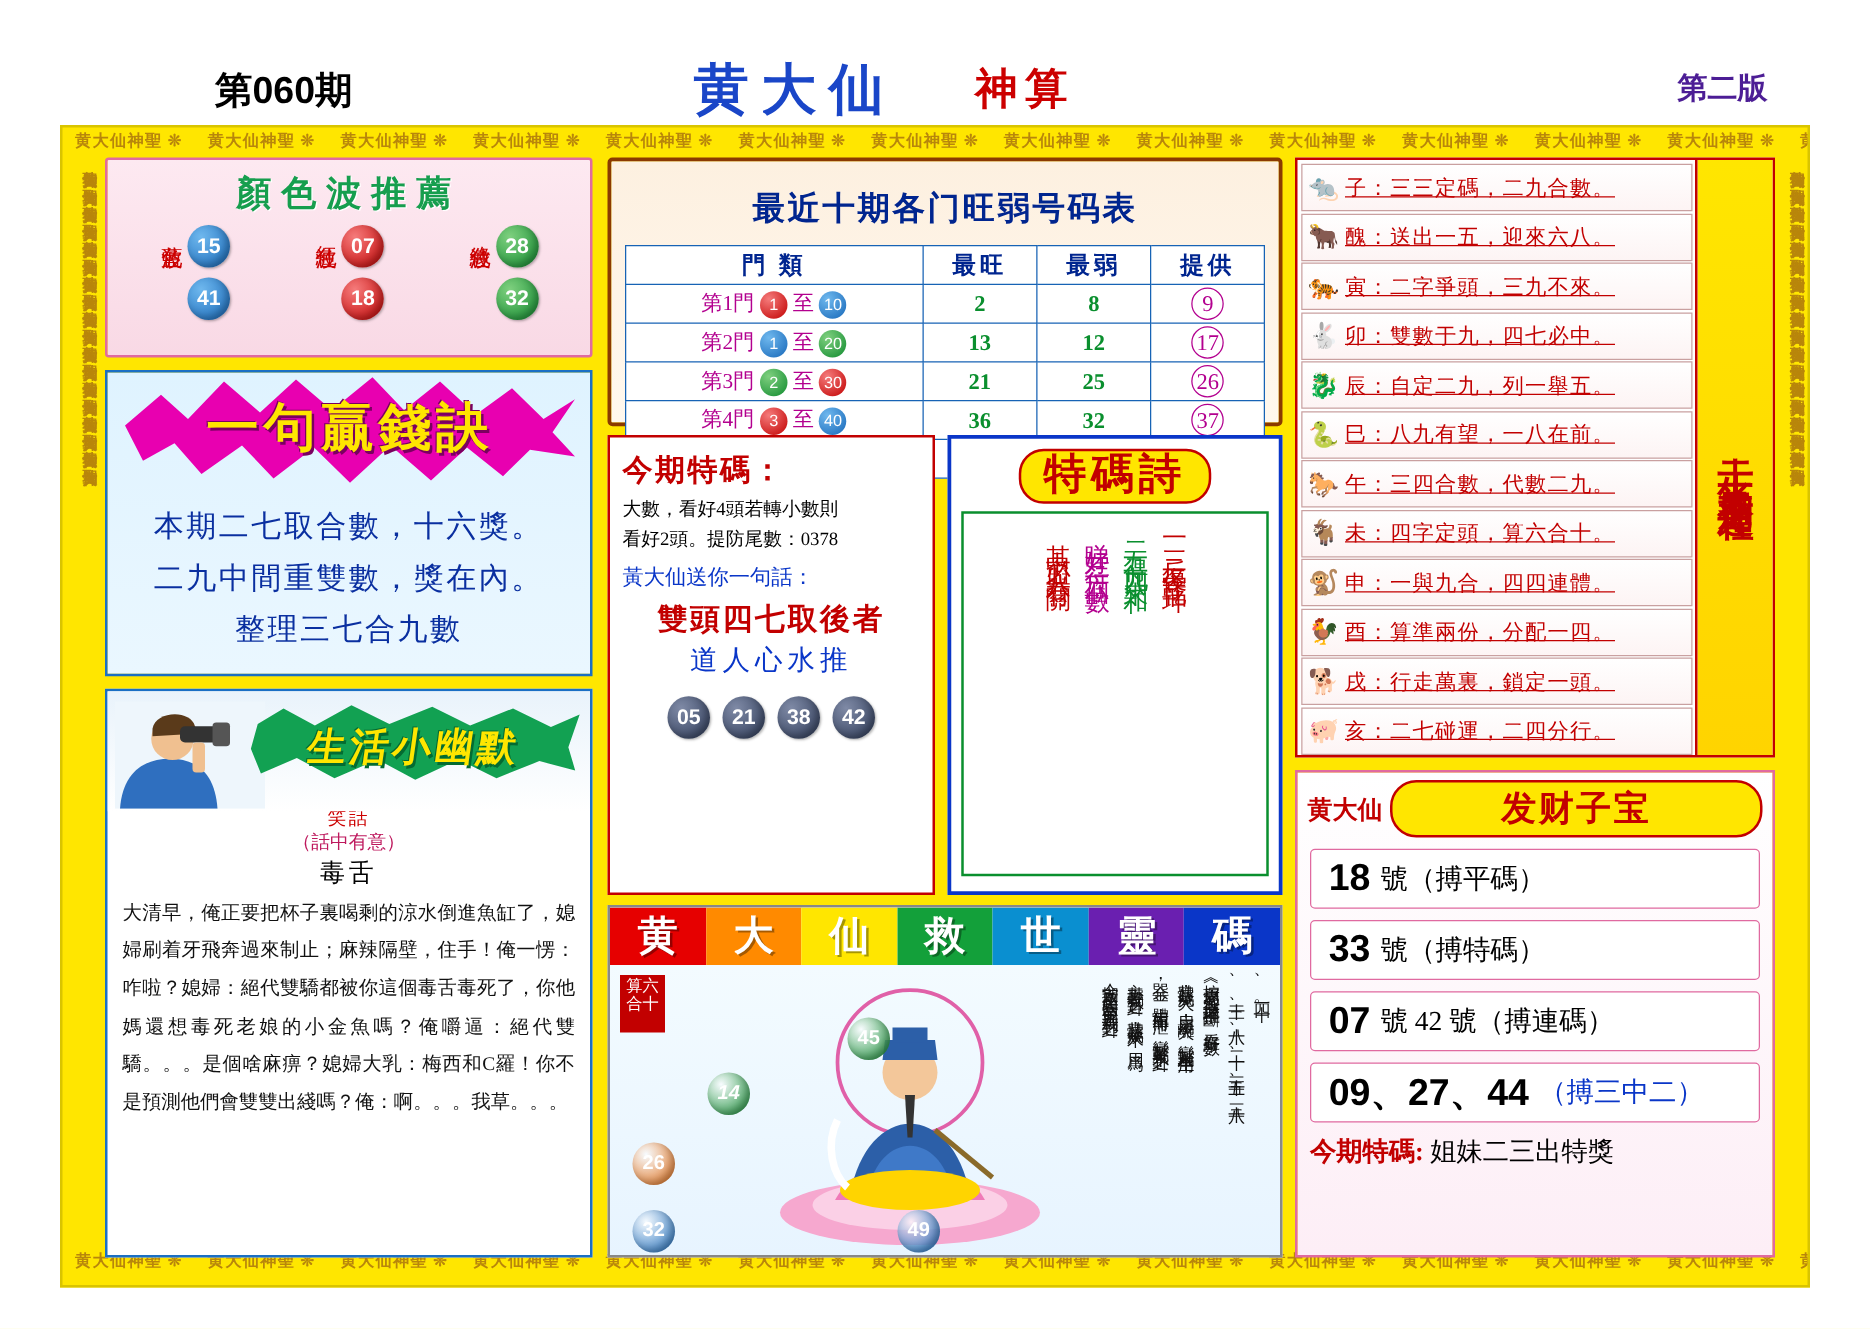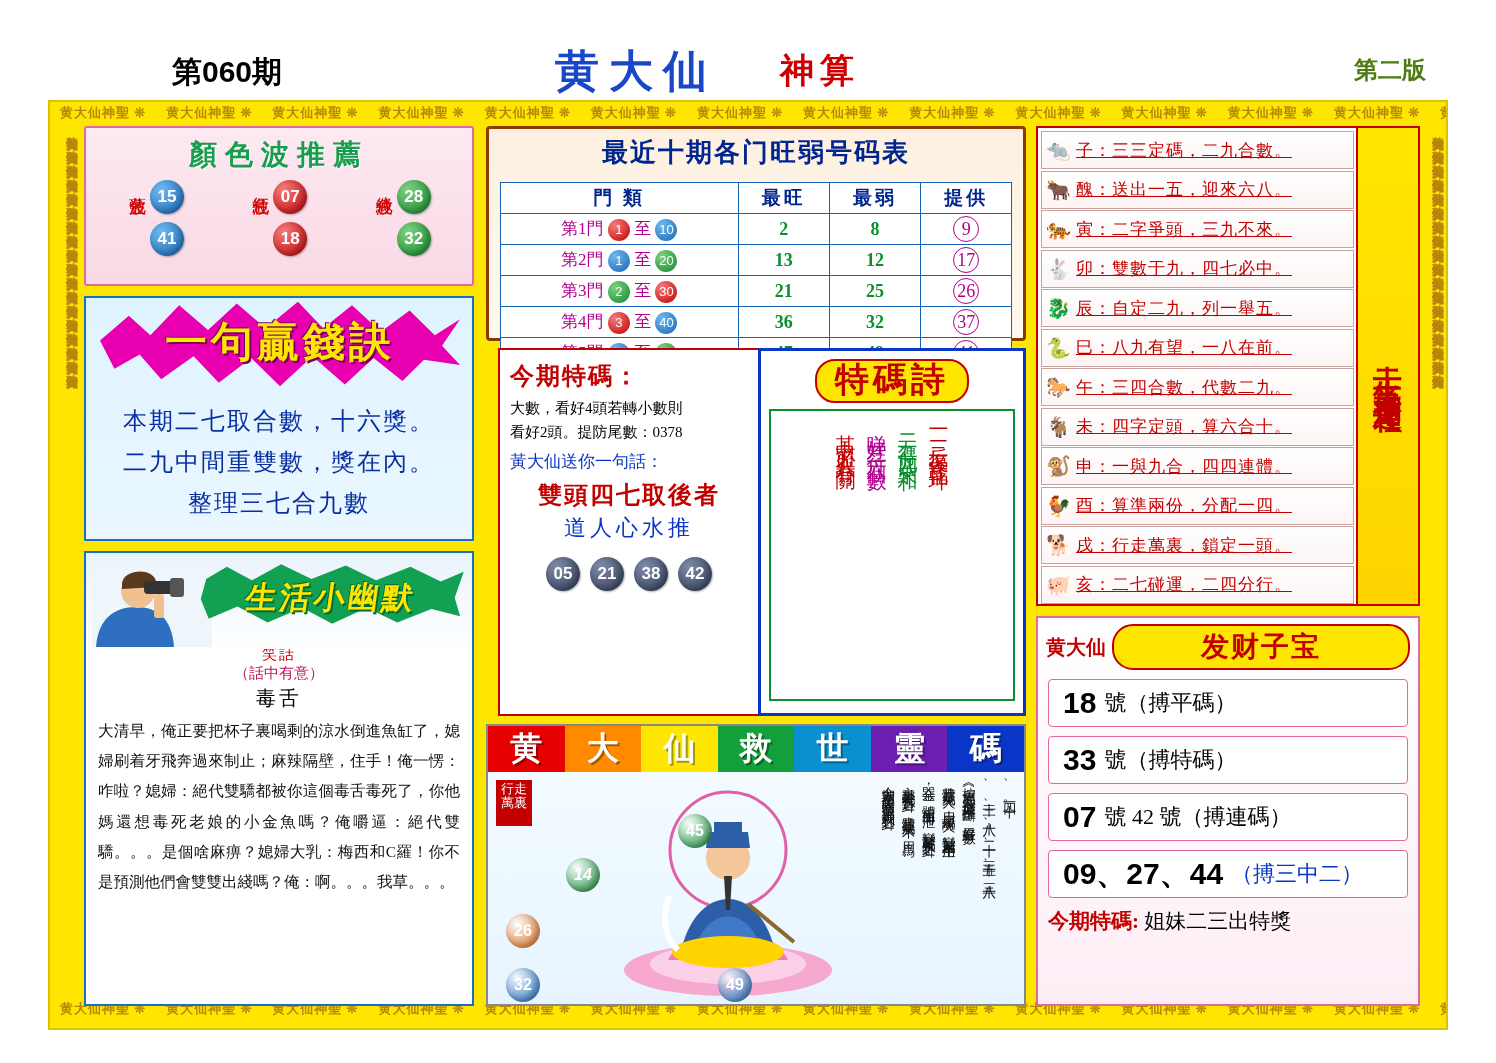--- a/index.html
+++ b/index.html
@@ -1,20 +1,20 @@
 <!DOCTYPE html>
 <html><head>
 <meta charset="utf-8">
 <style>
   html,body{margin:0;padding:0;background:#fff;}
   body{width:1496px;height:1063px;position:relative;font-family:"Liberation Serif",serif;}
   .issue{position:absolute;left:172px;top:52px;font-size:30px;font-weight:bold;color:#000;font-family:"Liberation Sans",sans-serif;}
   .masthead{position:absolute;left:555px;top:42px;font-size:44px;font-weight:bold;color:#1a46c8;letter-spacing:10px;text-shadow:1px 1px 0 #fff;}
   .masthead2{position:absolute;left:780px;top:48px;font-size:34px;font-weight:bold;color:#c00;letter-spacing:6px;}
-  .edition{position:absolute;left:1342px;top:54px;font-size:24px;font-weight:bold;color:#4d7c0f;margin-left:12px;}
+  .edition{position:absolute;left:1342px;top:54px;font-size:24px;font-weight:bold;color:#4c1d95;}
 
   
   .frame{position:absolute;left:48px;top:100px;width:1400px;height:930px;background:#ffe600;border:2px solid #d9c400;box-sizing:border-box;}
   .frame-band{position:absolute;left:0;right:0;height:26px;overflow:hidden;white-space:nowrap;font-size:13px;color:#b8860b;font-weight:bold;letter-spacing:1px;}
   .frame-band.top{top:2px;}
   .frame-band.bottom{bottom:2px;}
   .frame-band span{display:inline-block;padding:0 10px;}
   .frame-side{position:absolute;top:26px;bottom:26px;width:26px;overflow:hidden;font-size:12px;color:#b8860b;font-weight:bold;line-height:1.05;writing-mode:vertical-rl;text-orientation:upright;}
   .frame-side.left{left:2px;}
   .frame-side.right{right:2px;}
@@ -51,35 +51,35 @@
   .humor-title-text{position:absolute;left:112px;top:24px;width:266px;text-align:center;font-size:31px;font-weight:bold;color:#ffe600;letter-spacing:3px;text-shadow:2px 2px 0 #046b31,-1px -1px 0 #046b31;transform:skewX(-8deg);}
   .humor-sub{text-align:center;margin-top:-4px;}
   .humor-sub .t1{font-size:15px;color:#c00;letter-spacing:2px;}
   .humor-sub .t2{font-size:15px;color:#be185d;}
   .humor-head{text-align:center;font-size:20px;color:#000;margin:2px 0 4px;letter-spacing:3px;}
   .humor-body{padding:0 12px;font-size:15.5px;line-height:1.95;color:#111;text-align:justify;}
 
   
   .col-mid{position:absolute;left:410px;top:0;width:540px;}
   .tablebox{position:absolute;left:0;top:0;width:540px;height:215px;background:linear-gradient(#fdf0e0,#fff8ee);border:3px solid #8b3a00;box-sizing:border-box;border-radius:4px;}
-  .tablebox h2{margin:6px 0 4px;text-align:center;font-size:26px;font-weight:bold;color:#00258f;letter-spacing:2px;}
+  .tablebox h2{margin:20px 0 4px;text-align:center;font-size:26px;font-weight:bold;color:#00258f;letter-spacing:2px;}
   table.mt{width:96%;margin:12px auto;border-collapse:collapse;background:#fff;}
   table.mt th,table.mt td{border:1px solid #1763b5;text-align:center;font-size:18px;padding:2px 0;}
   table.mt th{color:#00258f;font-size:19px;letter-spacing:3px;background:#fff;}
   .gate{color:#b3008f;font-size:17px;}
   .minib{display:inline-block;width:22px;height:22px;border-radius:50%;color:#fff;font-size:13px;line-height:22px;font-family:"Liberation Sans",sans-serif;vertical-align:middle;}
   .minib.r{background:radial-gradient(circle at 32% 28%,#f57b7b,#c10000);}
   .minib.b{background:radial-gradient(circle at 32% 28%,#6fb8ee,#1667b8);}
   .minib.g{background:radial-gradient(circle at 32% 28%,#7fd07f,#0f8a2e);}
   .hot{color:#0a8f2e;font-weight:bold;}
   .cold{color:#0a8f2e;font-weight:bold;}
   .prov{color:#b3008f;}
   .prov i{display:inline-block;border:1px solid #b3008f;border-radius:50%;width:24px;height:24px;line-height:24px;font-style:normal;}
 
-  .codebox{position:absolute;left:12px;top:222px;width:262px;height:368px;background:#fff;border:2px solid #c20000;box-sizing:border-box;}
+  .codebox{position:absolute;left:0;top:222px;width:262px;height:368px;background:#fff;border:2px solid #c20000;box-sizing:border-box;}
   .codebox h3{margin:10px 0 4px 10px;font-size:24px;color:#c20000;font-weight:bold;letter-spacing:2px;}
   .codebox .cb-line{font-size:15px;color:#000;padding:0 10px;line-height:1.6;}
   .codebox .cb-blue{color:#0a36c8;font-size:17px;padding:6px 10px 0;}
   .codebox .cb-red{text-align:center;font-size:24px;color:#c20000;font-weight:bold;letter-spacing:2px;margin-top:6px;}
   .codebox .cb-red2{text-align:center;font-size:22px;color:#0a36c8;letter-spacing:4px;margin-top:2px;}
   .cb-balls{display:flex;justify-content:center;gap:10px;margin-top:14px;}
   .ball.grey{background:radial-gradient(circle at 32% 28%,#7f8aa6,#2d3a57);}
 
   .poembox{position:absolute;left:272px;top:222px;width:268px;height:368px;background:#fff;border:3px solid #0a36c8;box-sizing:border-box;}
   .poem-title{margin:8px auto 2px;width:150px;height:40px;background:#ffe600;border:2px solid #c20000;border-radius:20px;text-align:center;font-size:34px;font-weight:bold;color:#c20000;letter-spacing:4px;line-height:38px;}
@@ -282,21 +282,21 @@
       <div class="god-band" id="god-band">
           <div class="gb1">黄</div>
           <div class="gb2">大</div>
           <div class="gb3">仙</div>
           <div class="gb4">救</div>
           <div class="gb5">世</div>
           <div class="gb6">靈</div>
           <div class="gb7">碼</div>
         </div>
       <div class="god-main">
-        <div class="seal">行走萬裏</div>
+        <div class="seal">算六合十</div>
         <svg class="lotus" viewBox="0 0 240 218">
           <circle cx="120" cy="66" r="58" fill="none" stroke="#e060a8" stroke-width="3"></circle>
           <ellipse cx="120" cy="186" rx="104" ry="26" fill="#f6a8cf"></ellipse>
           <ellipse cx="120" cy="180" rx="78" ry="20" fill="#fbd0e6"></ellipse>
           <path d="M60 176 C74 150 104 142 120 142 C136 142 166 150 180 176 Z" fill="#f07ab8"></path>
           <path d="M72 172 C86 96 154 96 168 172 Z" fill="#2c5fa8"></path>
           <path d="M86 170 C96 120 144 120 154 170 Z" fill="#3f79c8"></path>
           <ellipse cx="120" cy="168" rx="56" ry="16" fill="#ffd400"></ellipse>
           <circle cx="120" cy="74" r="22" fill="#f3c79a"></circle>
           <path d="M98 64 L142 64 L140 48 L100 48 Z" fill="#2c5fa8"></path>

